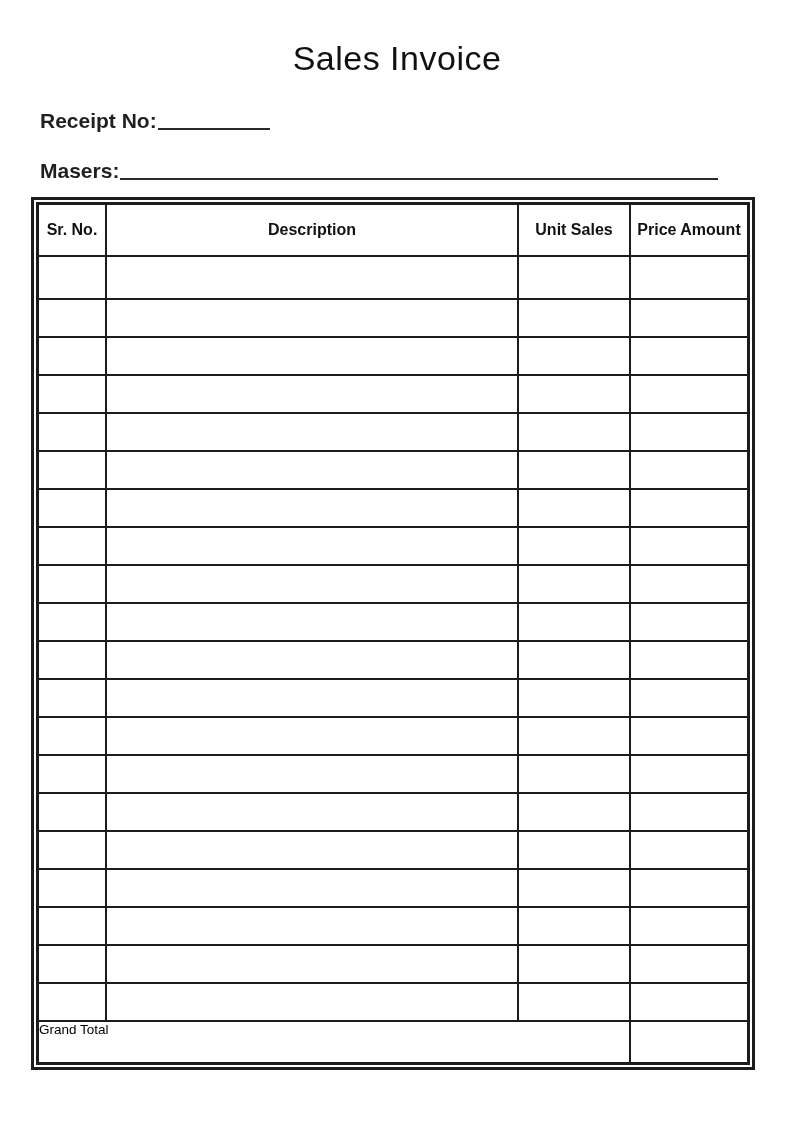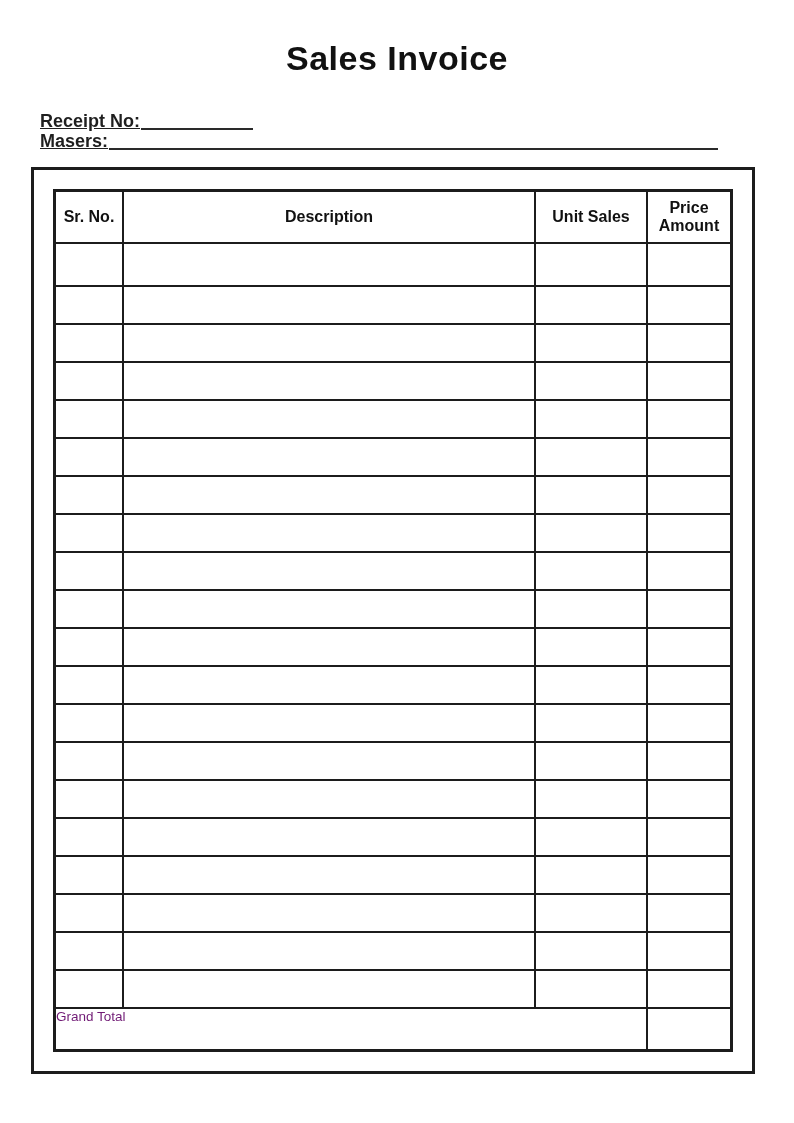--- a/index.html
+++ b/index.html
@@ -11,55 +11,54 @@
     overflow: hidden;
   }
   .page { position: relative; width: 794px; height: 1123px; }
 
   
   .doc-title {
     margin: 36px 40px 0 40px;
     text-align: center;
     font-size: 34px;
     line-height: 44px;
-    font-weight: bold;
+    font-weight: normal;
     letter-spacing: 0.5px;
     color: #111;
   }
 
   
   .field-row {
     display: flex;
     align-items: flex-end;
     margin-left: 40px;
     height: 20px;
-    font-size: 18px;
+    font-size: 21px;
     font-weight: 600;
-    text-decoration: underline;
   }
   .row-1 { margin-top: 30px; margin-right: 47px; justify-content: space-between; }
-  .row-2 { margin-top: 0; margin-right: 76px; }
+  .row-2 { margin-top: 30px; margin-right: 76px; }
   .field { display: flex; align-items: flex-end; }
   .field-label { white-space: nowrap; line-height: 18px; }
   .fill-line {
     display: inline-block;
     border-bottom: 2px solid #2a2a2a;
     height: 16px;
     margin-left: 1px;
   }
   .receipt-line { width: 112px; }
   .date-line { width: 160px; }
   .masers-field { flex: 1; }
   .masers-line { flex: 1; }
 
   
   .table-outer {
     margin: 17px 39px 0 31px;
     border: 3px solid #1c1c1c;
-    padding: 19px;
+    padding: 2px;
     background: #fff;
   }
   .table-inner { border: 1px solid #1c1c1c; }
   table.invoice {
     width: 100%;
     border-collapse: collapse;
     table-layout: fixed;
   }
   table.invoice th, table.invoice td {
     border: 2px solid #1c1c1c;
@@ -77,21 +76,21 @@
   tbody td { height: 36px; background: #fff; }
   tbody tr.first-row td { height: 41px; }
   tfoot td {
     height: 40px;
     border-top: 3px solid #1c1c1c;
     vertical-align: top;
     text-align: left;
     font-size: 13.5px;
     font-weight: 500;
     padding: 1px 3px;
-    color: #701a75;
+    color: #000000;
   }
 </style>
 </head>
 <body>
 
 <div class="page">
 
   <h1 class="doc-title">Sales Invoice</h1>
 
   <div class="field-row row-1">

